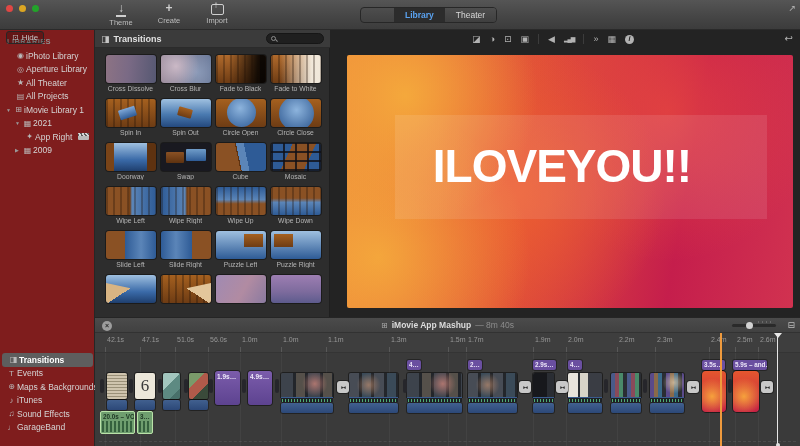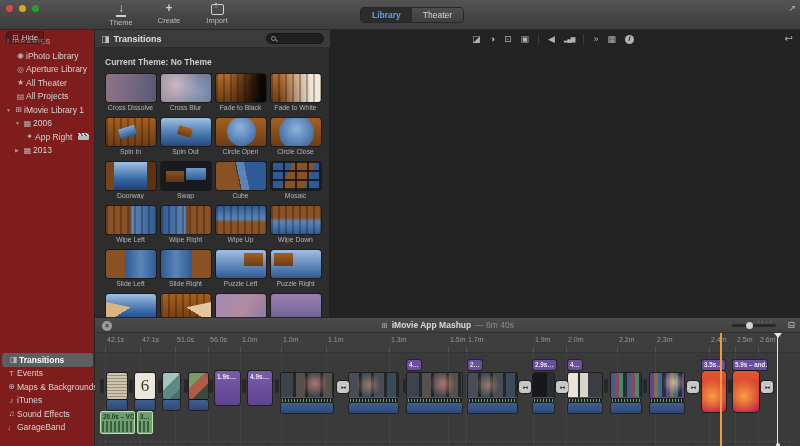--- a/index.html
+++ b/index.html
@@ -13,21 +13,21 @@
   .traffic{position:absolute;left:6px;top:5px;display:flex;gap:6px;}
   .tl-dot{width:7px;height:7px;border-radius:50%;}
   .tl-red{background:#df4744;} .tl-yel{background:#dba623;} .tl-grn{background:#23a32a;}
   .tool-actions{position:absolute;left:104px;top:2px;display:flex;gap:14px;}
   .tact{display:flex;flex-direction:column;align-items:center;width:34px;}
   .tact .glyph{font-size:12px;color:#cfcfcf;line-height:13px;font-weight:bold;}
   .tact .lbl{font-size:7.5px;color:#bdbdbd;margin-top:1px;}
   .i-import{border-bottom:2px solid #cfcfcf;padding:0 2px;}
   .i-share{position:relative;width:13px;height:11px;border:1.5px solid #cfcfcf;border-radius:2px;margin-top:2px;}
   .i-share::after{content:"↑";position:absolute;left:2px;top:-7px;font-size:10px;color:#cfcfcf;background:transparent;}
-  .segmented{position:absolute;left:360px;top:7px;display:flex;border:1px solid #272727;border-radius:4px;overflow:hidden;}
+  .segmented{position:absolute;left:360px;top:7px;display:flex;border:1px solid #272727;border-radius:4px;overflow:hidden;padding-left:33px;}
   .seg{padding:2px 11px;font-size:8.5px;background:linear-gradient(180deg,#4e4e4e,#3f3f3f);color:#d9d9d9;}
   .seg.active{background:#2c2c2c;color:#5aa2f0;font-weight:bold;}
   .right-actions{position:absolute;left:614px;top:2px;display:flex;gap:16px;}
   .i-enhance{position:relative;width:13px;height:13px;display:inline-block;}
   .i-enhance::before{content:"";position:absolute;left:1px;bottom:2px;width:11px;height:2px;background:#cfcfcf;border-radius:1px;transform:rotate(-40deg);transform-origin:left bottom;}
   .i-enhance::after{content:"✦";position:absolute;right:-1px;top:-3px;font-size:7px;color:#e8e8e8;}
   .i-adjust{position:relative;width:13px;height:12px;display:inline-block;}
   .i-adjust::before,.i-adjust::after{content:"";position:absolute;left:0;width:13px;height:2.5px;border-radius:1px;
     background:linear-gradient(90deg,#4a90e2 0 8px,#cfe2f7 8px 10.5px,#4a90e2 10.5px);}
   .i-adjust::before{top:1px;} .i-adjust::after{bottom:1px;background:linear-gradient(90deg,#4a90e2 0 3px,#cfe2f7 3px 5.5px,#4a90e2 5.5px);}
@@ -240,31 +240,31 @@
           <span>All Projects</span>
         </div>
         <div class="side-row" style="padding-left: 6px;">
           <span class="disc" style="margin-left: 0px;">▼</span>
           <span class="icon i-library-grid">⊞</span>
           <span>iMovie Library 1</span>
         </div>
         <div class="side-row" style="padding-left: 15px;">
           <span class="disc" style="margin-left: 0px;">▼</span>
           <span class="icon i-calendar">▦</span>
-          <span>2006</span>
+          <span>2021</span>
         </div>
         <div class="side-row" style="padding-left: 24px;">
           <span class="icon i-project-star">✦</span>
           <span>App Right</span>
           <span class="trail icon i-clapper"></span>
         </div>
         <div class="side-row" style="padding-left: 15px;">
           <span class="disc" style="margin-left: 0px;">▶</span>
           <span class="icon i-calendar">▦</span>
-          <span>2013</span>
+          <span>2009</span>
         </div>
       </div>
     <div class="content-lib">
       <div id="content-list">
           <div class="side-row sel" style="padding-left: 6px;">
             <span class="icon i-transitions">◨</span>
             <span>Transitions</span>
           </div>
           <div class="side-row" style="padding-left: 6px;">
             <span class="icon i-titles">T</span>
@@ -293,21 +293,20 @@
   <div class="browser-header">
     <span class="icon">◨</span>
     <span class="ttl">Transitions</span>
     <span class="searchbox">
       <span class="i-search"></span>
       <input placeholder="" style="">
     </span>
   </div>
 
   <div class="browser">
-    <div class="theme-label">Current Theme: No Theme</div>
     <div class="tgrid" id="transition-grid">
         <div class="tcell">
           <div class="th v-cross-dissolve"></div>
           <div class="tlabel">Cross Dissolve</div>
         </div>
         <div class="tcell">
           <div class="th v-cross-blur"></div>
           <div class="tlabel">Cross Blur</div>
         </div>
         <div class="tcell">
@@ -409,20 +408,24 @@
         <span class="insp-icon i-stabilization">▣</span>
         <span class="insp-div"></span>
         <span class="insp-icon i-volume">◀</span>
         <span class="insp-icon i-noise-reduction">▂▄▆</span>
         <span class="insp-div"></span>
         <span class="insp-icon i-speed">»</span>
         <span class="insp-icon i-clip-filter">▦</span>
         <span class="insp-icon i-info">i</span>
       </div>
     <span class="undo-btn">↩</span>
+    <div class="canvas">
+      <div class="band"></div>
+      <div class="ptitle">ILOVEYOU!!</div>
+    </div>
   </div>
 
   <div class="timeline">
     <div class="tl-header">
       <span class="tl-close">×</span>
       <span class="tl-titlegrp">
         <span class="icon">⊞</span>
         <span class="pt">iMovie App Mashup</span>
         <span class="dur">
           <span>—</span> <span>8m 40s</span>

